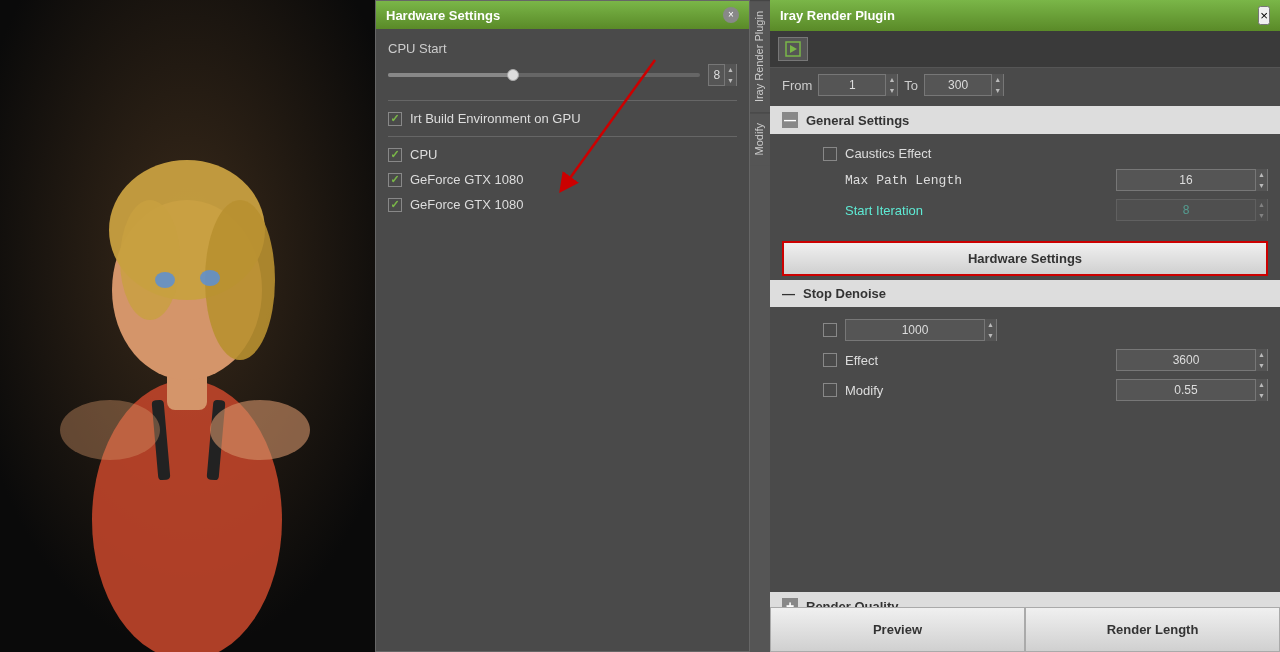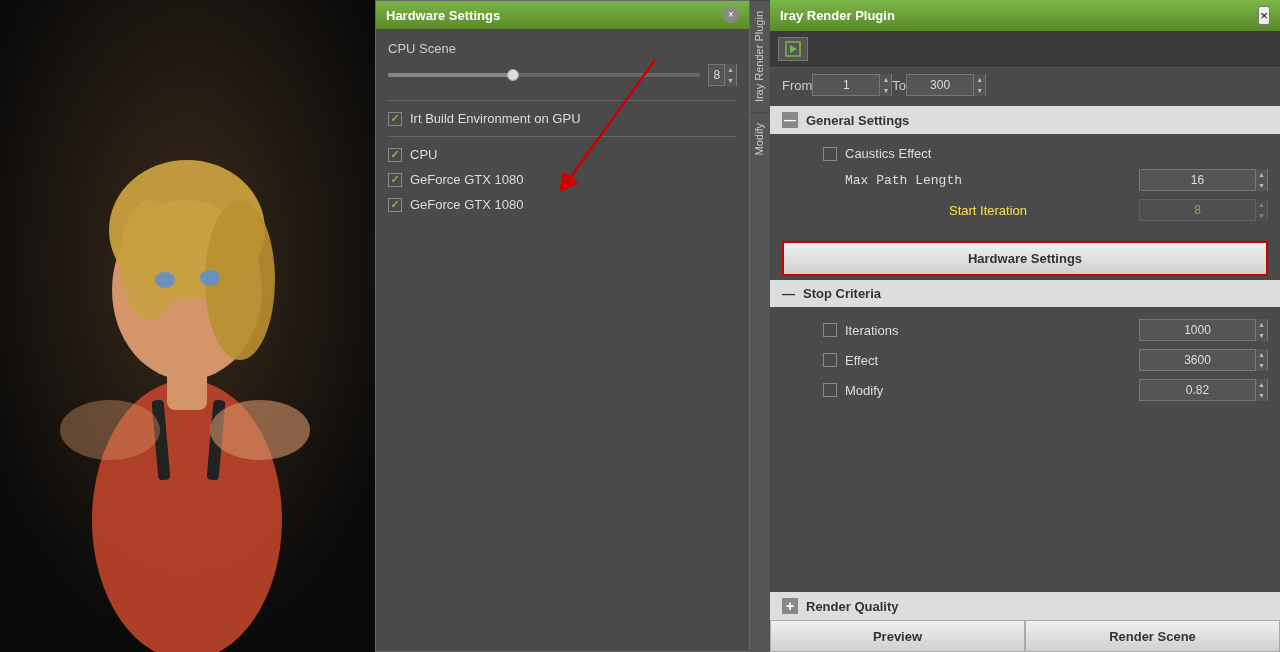--- a/index.html
+++ b/index.html
@@ -228,20 +228,21 @@
       padding: 3px 6px;
       cursor: pointer;
       font-size: 12px;
       display: flex;
       align-items: center;
     }
 
     .range-row {
       display: flex;
       align-items: center;
+      gap: 6px;
       padding: 6px 12px;
       background: #4a4a4a;
       color: #ccc;
     }
 
     .range-row .spinbox-inner {
       width: 80px;
     }
 
     .section-header {
@@ -281,21 +282,21 @@
       color: #ddd;
       padding-left: 41px;
     }
 
     .setting-row .label {
       flex: 1;
       font-size: 13px;
     }
 
     .setting-row .spinbox-inner {
-      width: 129px;
+      width: 152px;
     }
 
     .hw-settings-btn {
       background: linear-gradient(180deg, #f0f0f0 0%, #d0d0d0 100%);
       border: 2px solid #cc0000;
       color: #333;
       font-weight: bold;
       font-size: 13px;
       padding: 8px 12px;
       text-align: center;
@@ -340,21 +341,21 @@
       justify-content: center;
       font-size: 14px;
     }
 
     .bottom-btns {
       position: absolute;
       bottom: 0;
       left: 0;
       right: 0;
       display: flex;
-      height: 32px;
+      height: 45px;
     }
 
     .bottom-btn {
       flex: 1;
       background: linear-gradient(180deg, #f0f0f0 0%, #d0d0d0 100%);
       border: 1px solid #aaa;
       font-size: 13px;
       color: #333;
       font-weight: bold;
       cursor: pointer;
@@ -391,22 +392,21 @@
     }
 
     .chk.checked::after {
       content: '✓';
       color: #7ab648;
       font-size: 11px;
       font-weight: bold;
     }
 
     .input-dimmed {
-      color: #fde047;
-      text-align: center;
+      color: #5eead4;
     }
   </style>
 </head>
 <body>
 
 <div id="viewport">
   <div class="character-bg"></div>
 
   <svg width="375" height="652" viewBox="0 0 375 652" style="position:absolute;top:0;left:0;">
 
@@ -442,21 +442,21 @@
     <ellipse cx="110" cy="430" rx="50" ry="30" fill="#d4956a" opacity="0.4"></ellipse>
   </svg>
 </div>
 
 <div id="hw-settings-panel">
   <div class="panel-header">
     <span>Hardware Settings</span>
     <button class="close-btn">×</button>
   </div>
   <div class="panel-content">
-    <div class="panel-section-label">CPU Scene</div>
+    <div class="panel-section-label">CPU Start</div>
     <div class="slider-row">
       <div class="slider-track">
         <div class="slider-fill"></div>
         <div class="slider-thumb"></div>
       </div>
       <div class="spinbox-inner">
         <span class="spinbox-val">8</span>
         <div class="spinbox-arrows">
           <span>▲</span>
           <span>▼</span>
@@ -572,28 +572,27 @@
           <span>▼</span>
         </div>
       </div>
     </div>
   </div>
 
   <div class="hw-settings-btn">Hardware Settings</div>
 
   <div class="stop-section-header">
     <div class="collapse-btn">—</div>
-    <span>Stop Criteria</span>
+    <span>Stop Denoise</span>
   </div>
 
   <div class="settings-area">
 
     <div class="setting-row">
       <div class="chk"></div>
-      <span class="label">Iterations</span>
       <div class="spinbox-inner">
         <span class="spinbox-val">1000</span>
         <div class="spinbox-arrows">
           <span>▲</span>
           <span>▼</span>
         </div>
       </div>
     </div>
 
     <div class="setting-row">
@@ -605,31 +604,31 @@
           <span>▲</span>
           <span>▼</span>
         </div>
       </div>
     </div>
 
     <div class="setting-row">
       <div class="chk"></div>
       <span class="label">Modify</span>
       <div class="spinbox-inner">
-        <span class="spinbox-val">0.82</span>
+        <span class="spinbox-val">0.55</span>
         <div class="spinbox-arrows">
           <span>▲</span>
           <span>▼</span>
         </div>
       </div>
     </div>
   </div>
 
   <div class="render-settings-footer">
     <div class="plus-btn">+</div>
     <span>Render Quality</span>
   </div>
 
   <div class="bottom-btns">
     <button class="bottom-btn">Preview</button>
-    <button class="bottom-btn">Render Scene</button>
+    <button class="bottom-btn">Render Length</button>
   </div>
 </div>
 
 </body></html>

